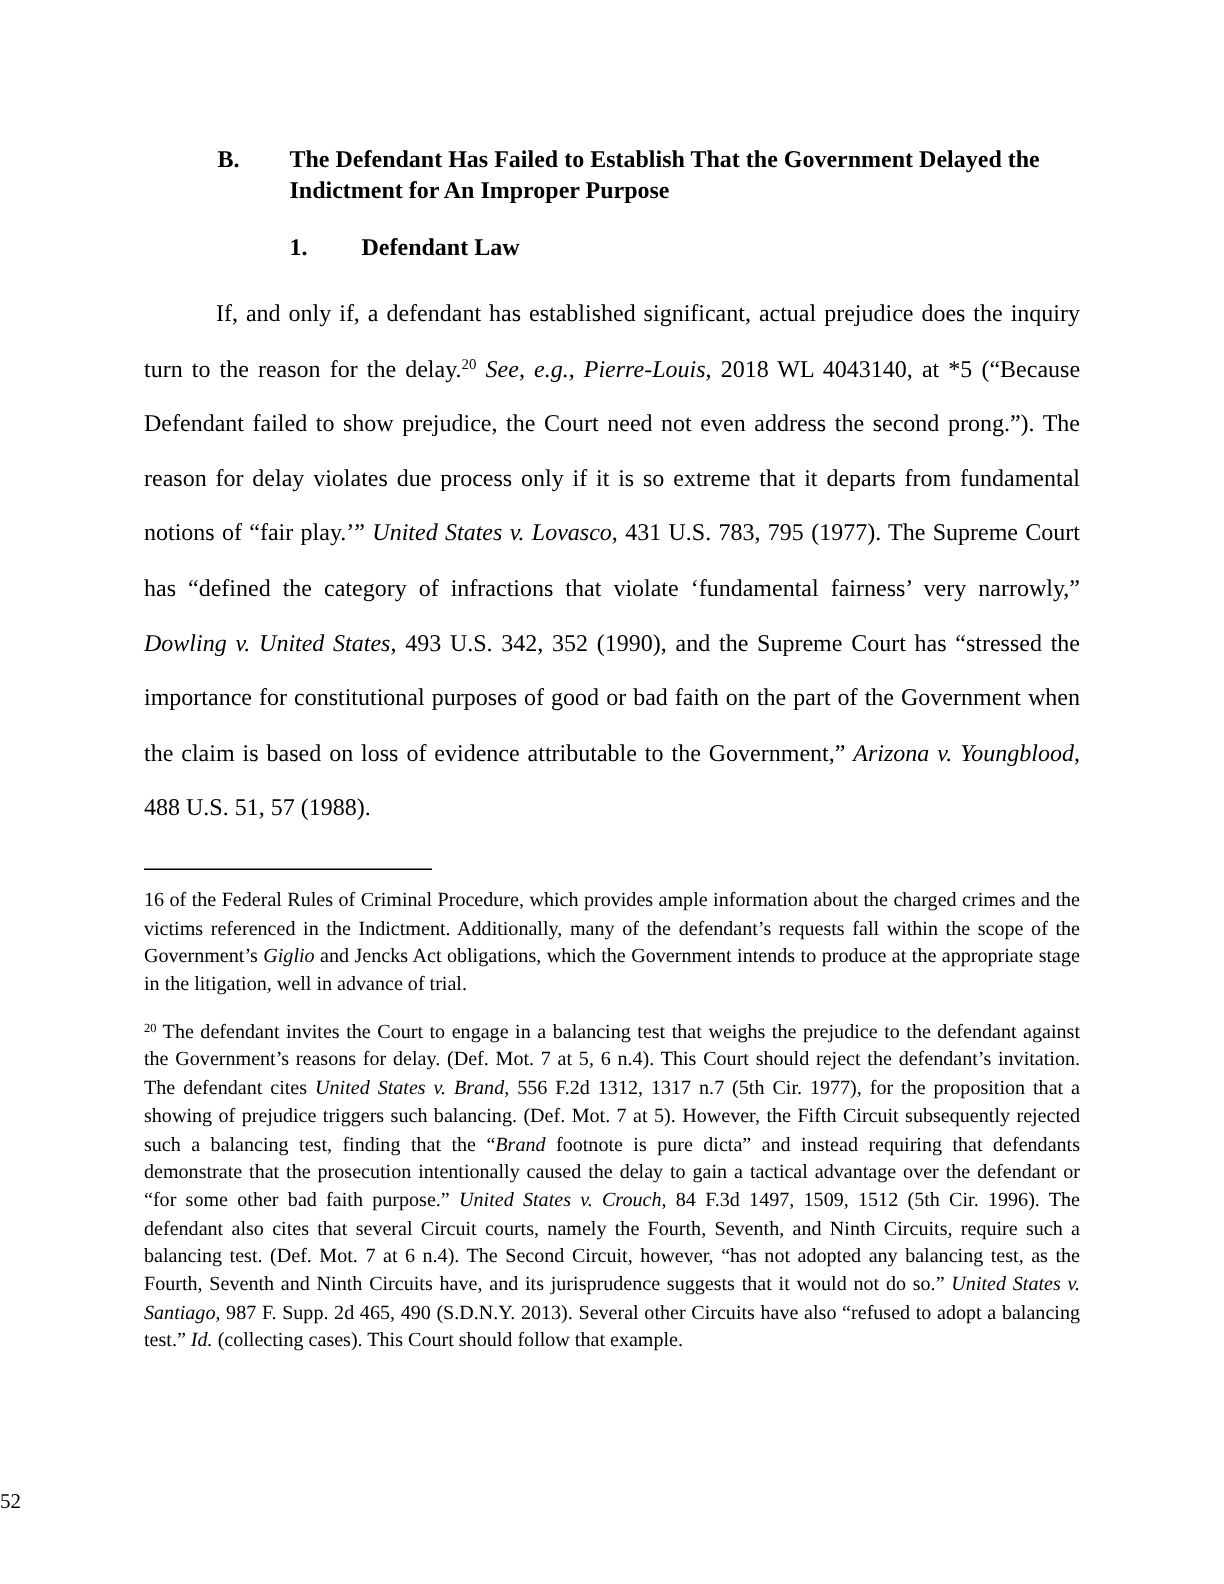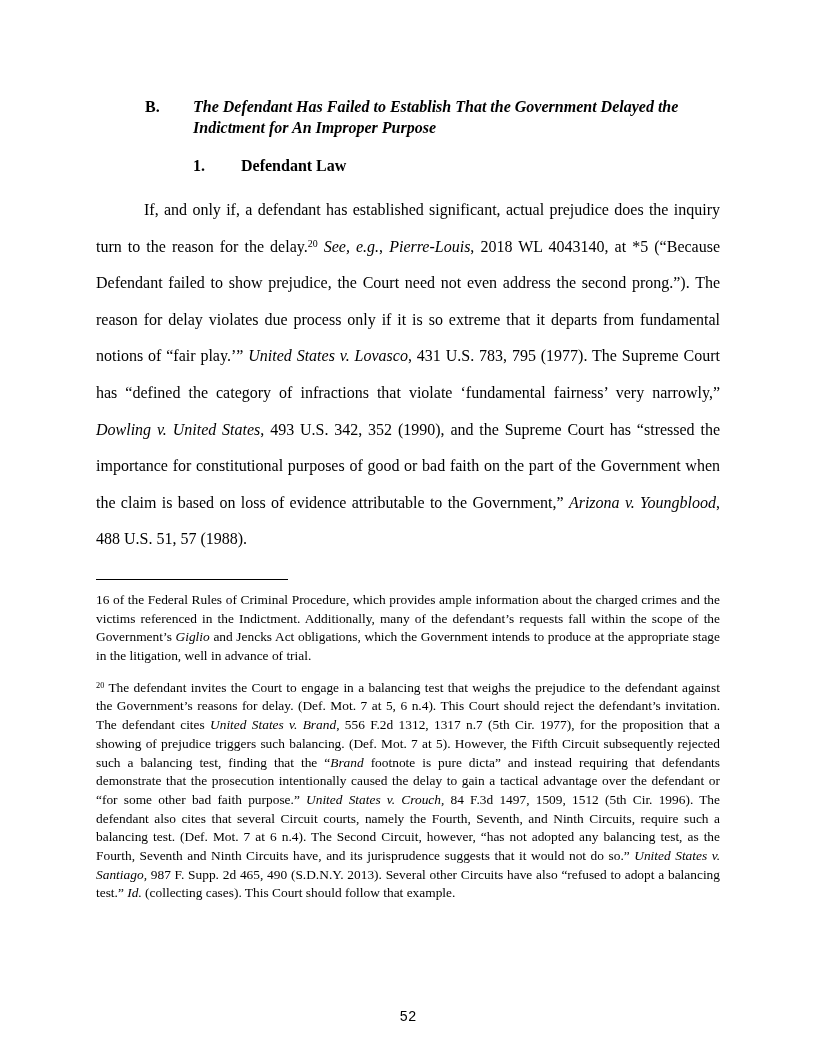--- a/index.html
+++ b/index.html
@@ -20,21 +20,21 @@
     width: 624px;
   }
   .heading {
     display: flex;
     font-weight: bold;
     font-size: 16px;
     line-height: 21px;
     margin-left: 49px;
   }
   .heading .label { width: 48px; flex: none; }
-  .heading .text { flex: 1; font-style: italic; }
+  .heading .text { flex: 1; }
   .subheading {
     display: flex;
     font-weight: bold;
     font-size: 16px;
     line-height: 21px;
     margin-left: 97px;
     margin-top: 17px;
   }
   .subheading .label { width: 48px; flex: none; }
   .body-para {
@@ -60,26 +60,25 @@
   .fn-20 { margin-top: 13px; }
   sup {
     font-size: 0.62em;
     line-height: 0;
     vertical-align: baseline;
     position: relative;
     top: -0.45em;
   }
   .page-number {
     position: absolute;
-    bottom: 31px;
+    bottom: 46px;
     left: 0;
     right: 0;
-    text-align: center;
+    text-align: left;
     font-size: 14px;
-    font-family: Liberation Mono, monospace;
   }
 </style>
 </head>
 <body>
 
 <div class="page">
   <div class="content">
 
     <div class="heading">
       <span class="label">B.</span>

